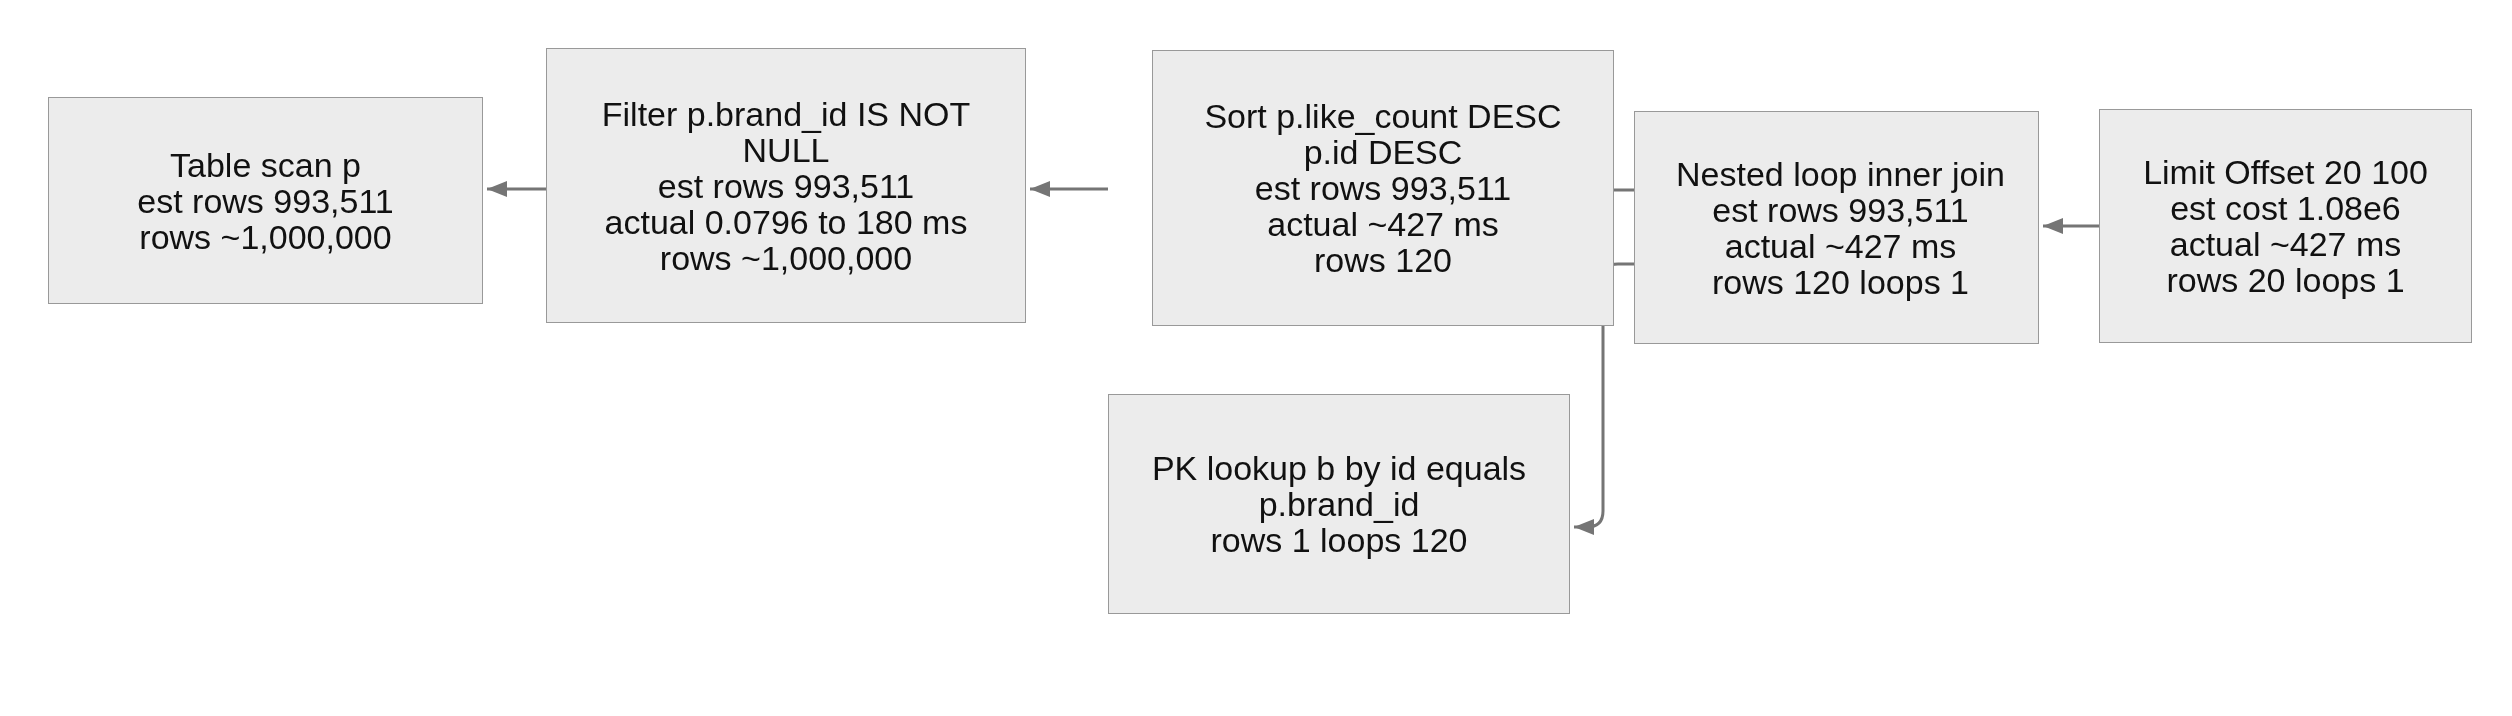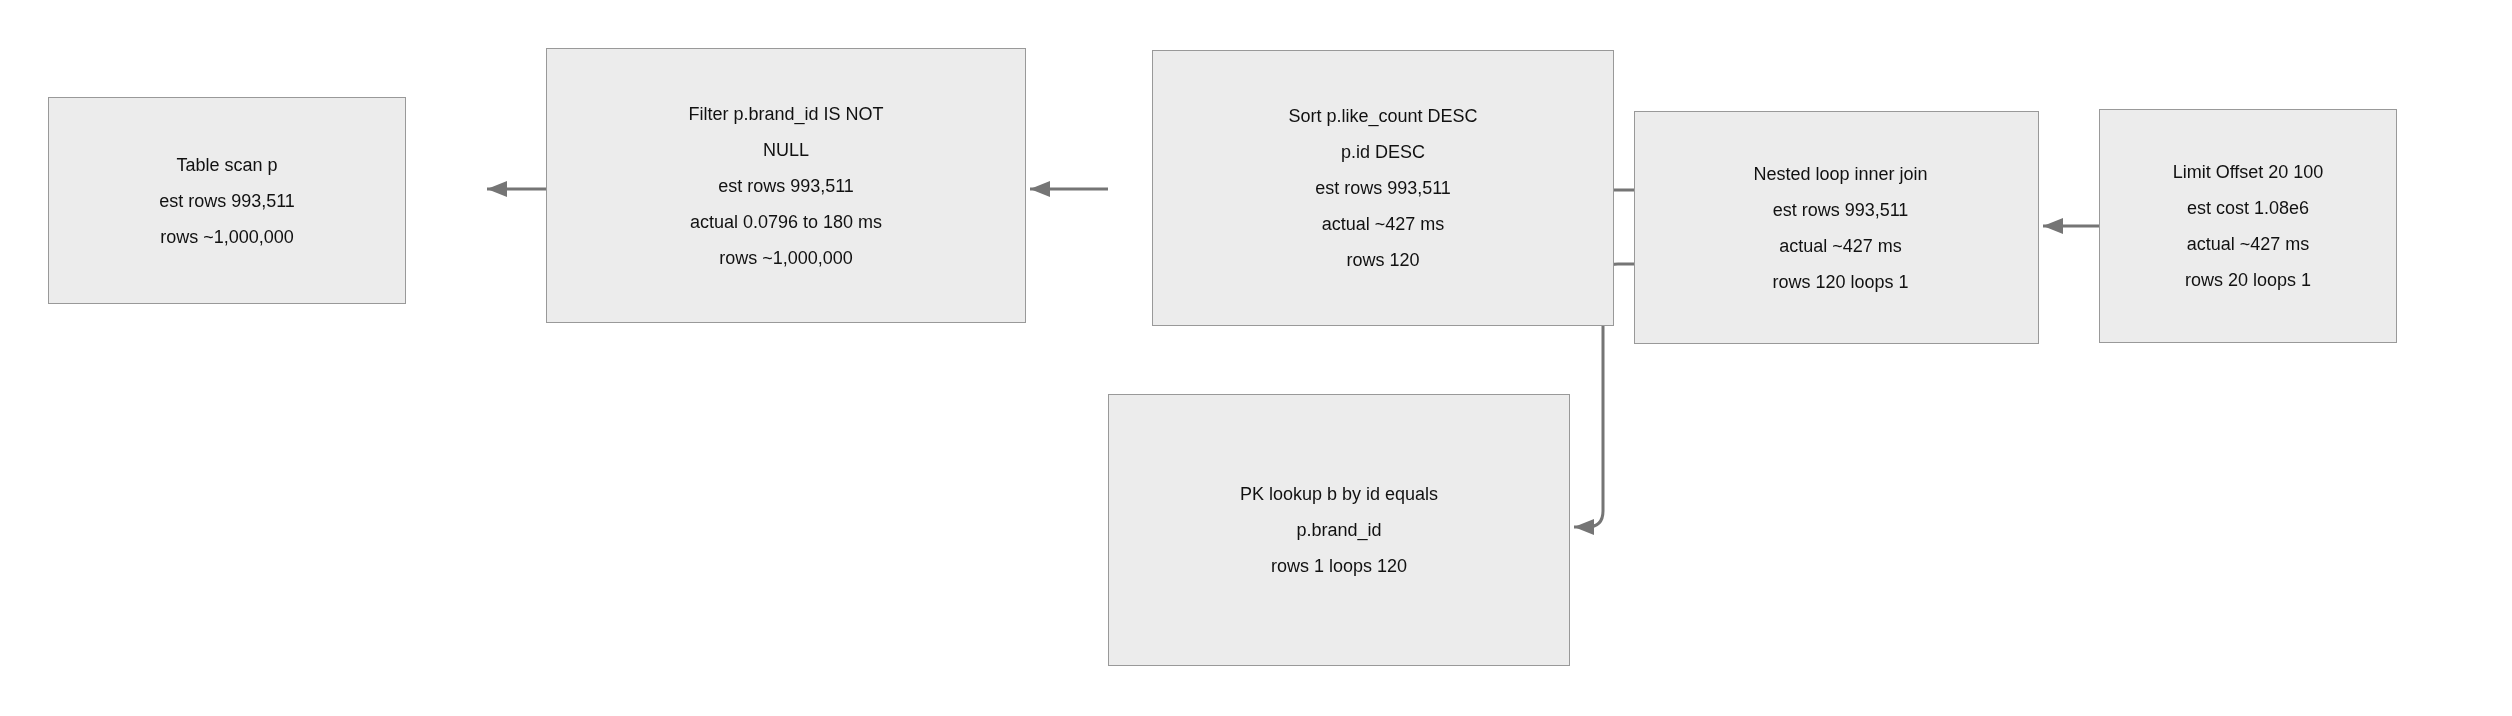--- a/index.html
+++ b/index.html
@@ -31,21 +31,21 @@
     box-sizing: border-box;
     border-style: solid;
     border-width: 1.5px;
     display: flex;
     flex-direction: column;
     justify-content: center;
     align-items: center;
     text-align: center;
   }
   .node-line {
-    font-size: 18px;
+    font-size: 34px;
     line-height: 36px;
     white-space: nowrap;
   }
 </style>
 </head>
 <body style="background: rgb(255, 255, 255);">
 
 <div class="canvas">
   <svg class="edge-layer" viewBox="0 0 2512 716" xmlns="http://www.w3.org/2000/svg">
     <defs>
@@ -55,21 +55,21 @@
     </defs>
     <g id="edge-group">
         <path class="edge" d="M 546 189 L 487 189" stroke="#757575" marker-end="url(#arrowhead)"></path>
         <path class="edge" d="M 1108 189 L 1030 189" stroke="#757575" marker-end="url(#arrowhead)"></path>
         <path class="edge" d="M 1634 190 L 1574 190" stroke="#757575" marker-end="url(#arrowhead)"></path>
         <path class="edge" d="M 2099 226 L 2043 226" stroke="#757575" marker-end="url(#arrowhead)"></path>
         <path class="edge" d="M 1634 264 L 1618 264 Q 1603 264 1603 279 L 1603 511 Q 1603 527 1587 527 L 1574 527" stroke="#757575" marker-end="url(#arrowhead)"></path>
       </g>
   </svg>
   <div id="node-group">
-      <div class="node" style="left: 48px; top: 97px; width: 358px; height: 207px; background: rgb(236, 236, 236); border-color: rgb(153, 153, 153); color: rgb(17, 17, 17);">
+      <div class="node" style="left: 48px; top: 97px; width: 435px; height: 207px; background: rgb(236, 236, 236); border-color: rgb(153, 153, 153); color: rgb(17, 17, 17);">
         <div class="node-line">Table scan p</div>
         <div class="node-line">est rows 993,511</div>
         <div class="node-line">rows ~1,000,000</div>
       </div>
       <div class="node" style="left: 546px; top: 48px; width: 480px; height: 275px; background: rgb(236, 236, 236); border-color: rgb(153, 153, 153); color: rgb(17, 17, 17);">
         <div class="node-line">Filter p.brand_id IS NOT</div>
         <div class="node-line">NULL</div>
         <div class="node-line">est rows 993,511</div>
         <div class="node-line">actual 0.0796 to 180 ms</div>
         <div class="node-line">rows ~1,000,000</div>
@@ -80,25 +80,25 @@
         <div class="node-line">est rows 993,511</div>
         <div class="node-line">actual ~427 ms</div>
         <div class="node-line">rows 120</div>
       </div>
       <div class="node" style="left: 1634px; top: 111px; width: 405px; height: 233px; background: rgb(236, 236, 236); border-color: rgb(153, 153, 153); color: rgb(17, 17, 17); padding-left: 8px;">
         <div class="node-line">Nested loop inner join</div>
         <div class="node-line">est rows 993,511</div>
         <div class="node-line">actual ~427 ms</div>
         <div class="node-line">rows 120 loops 1</div>
       </div>
-      <div class="node" style="left: 2099px; top: 109px; width: 298px; height: 234px; background: rgb(236, 236, 236); border-color: rgb(153, 153, 153); color: rgb(17, 17, 17);">
+      <div class="node" style="left: 2099px; top: 109px; width: 373px; height: 234px; background: rgb(236, 236, 236); border-color: rgb(153, 153, 153); color: rgb(17, 17, 17);">
         <div class="node-line">Limit Offset 20 100</div>
         <div class="node-line">est cost 1.08e6</div>
         <div class="node-line">actual ~427 ms</div>
         <div class="node-line">rows 20 loops 1</div>
       </div>
-      <div class="node" style="left: 1108px; top: 394px; width: 462px; height: 272px; background: rgb(236, 236, 236); border-color: rgb(153, 153, 153); color: rgb(17, 17, 17);">
+      <div class="node" style="left: 1108px; top: 394px; width: 462px; height: 220px; background: rgb(236, 236, 236); border-color: rgb(153, 153, 153); color: rgb(17, 17, 17);">
         <div class="node-line">PK lookup b by id equals</div>
         <div class="node-line">p.brand_id</div>
         <div class="node-line">rows 1 loops 120</div>
       </div>
     </div>
 </div>
 
 </body></html>

